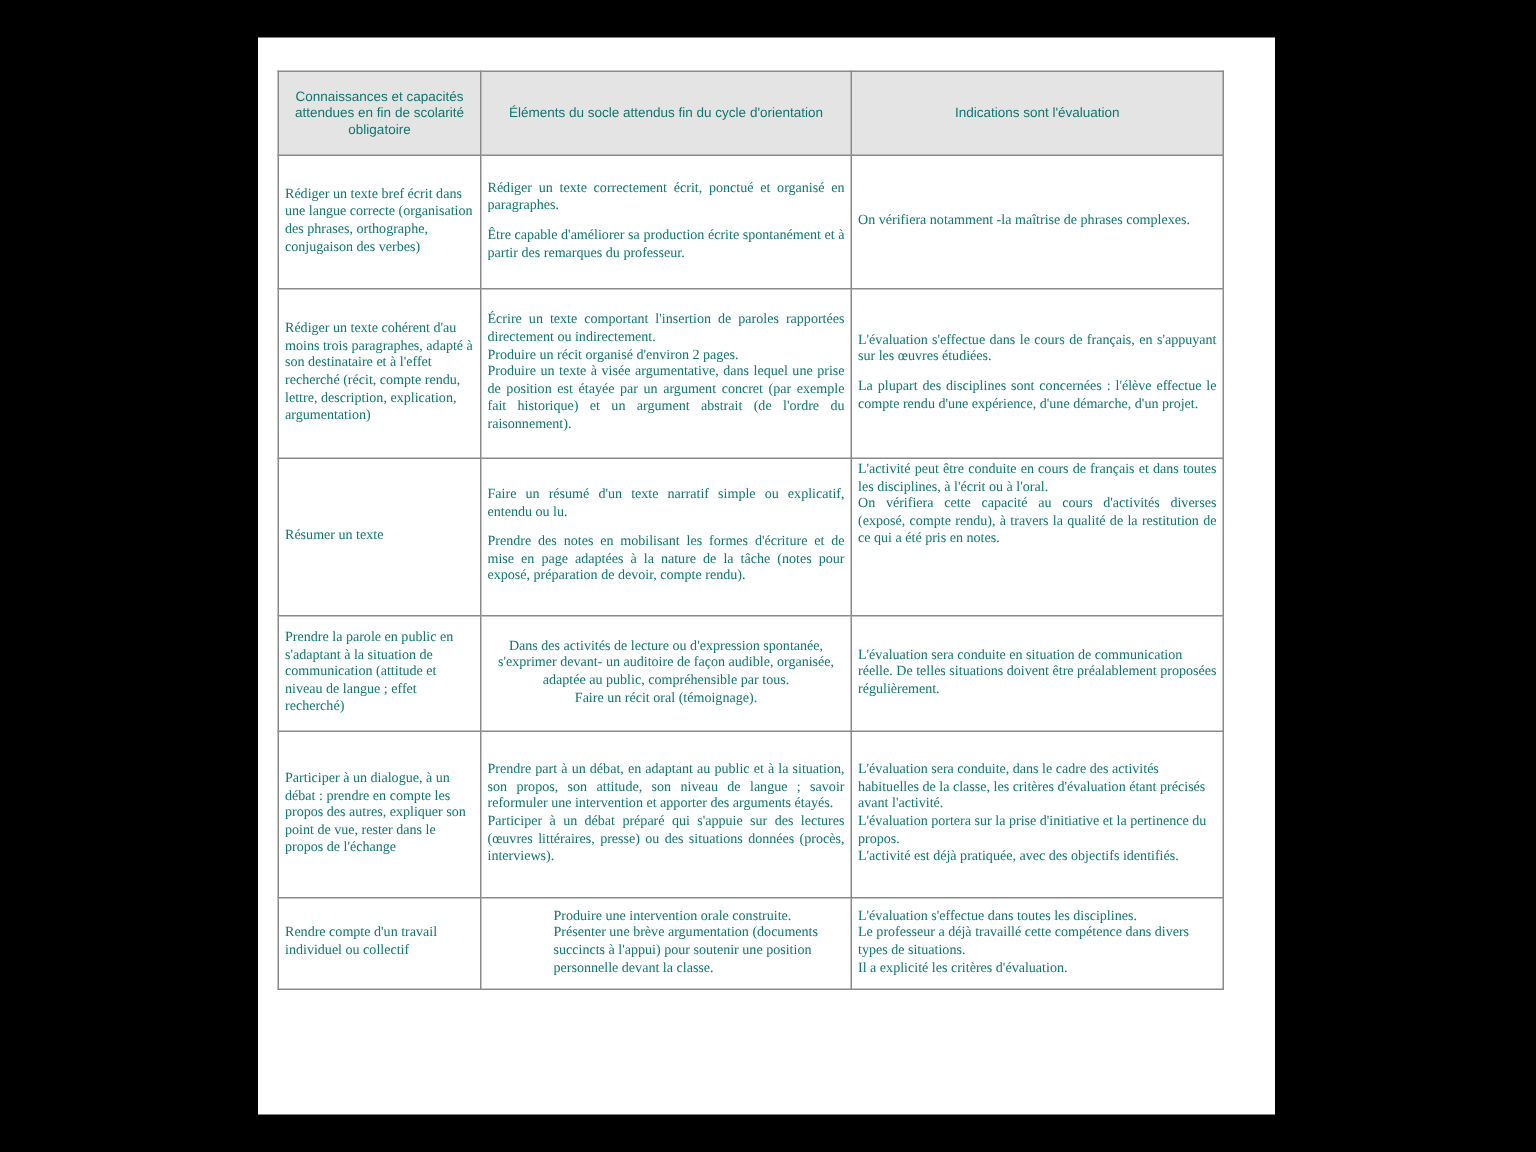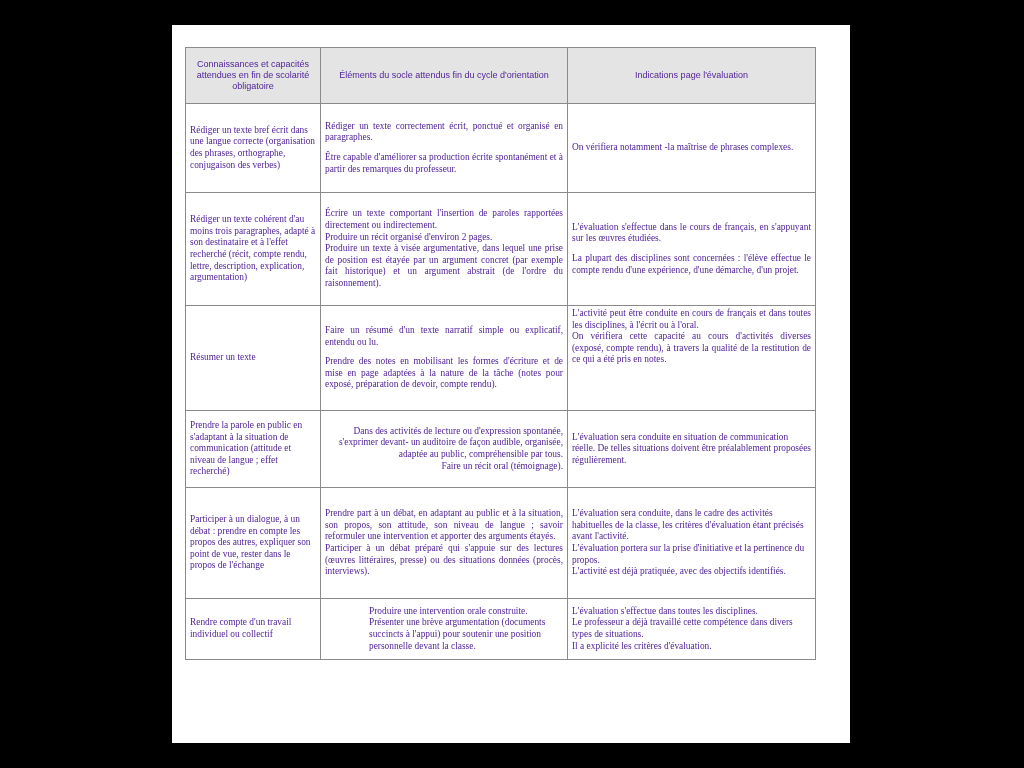--- a/index.html
+++ b/index.html
@@ -18,21 +18,21 @@
       height: 718px;
       background: #ffffff;
     }
     table.socle {
       position: absolute;
       left: 13px;
       top: 22px;
       width: 630px;
       border-collapse: collapse;
       table-layout: fixed;
-      color: #4c1d95;
+      color: #0f766e;
     }
     table.socle td, table.socle th {
       border: 1px solid #8a8a8a;
       vertical-align: middle;
       padding: 2px 4px;
     }
     col.c1 { width: 135px; }
     col.c2 { width: 247px; }
     col.c3 { width: 248px; }
     thead th {
@@ -77,21 +77,21 @@
   <table class="socle">
     <colgroup>
       <col class="c1">
         <col class="c2">
         <col class="c3">
     </colgroup>
     <thead>
       <tr>
         <th>Connaissances et capacités attendues en fin de scolarité obligatoire</th>
         <th>Éléments du socle attendus fin du cycle d'orientation</th>
-        <th>Indications page l'évaluation</th>
+        <th>Indications sont l'évaluation</th>
       </tr>
     </thead>
     <tbody>
 
 
       <tr class="body r1">
         <td class="c1">Rédiger un texte bref écrit dans une langue correcte (organisation des phrases, orthographe, conjugaison des verbes)</td>
         <td class="c2">
           <p>Rédiger un texte correctement écrit, ponctué et organisé en paragraphes.</p>
           <p class="gap">Être capable d'améliorer sa production écrite spontanément et à partir des remarques du professeur.</p>
@@ -122,21 +122,21 @@
         </td>
         <td class="c3" style="vertical-align: top;">
           <p>L'activité peut être conduite en cours de français et dans toutes les disciplines, à l'écrit ou à l'oral.</p>
           <p>On vérifiera cette capacité au cours d'activités diverses (exposé, compte rendu), à travers la qualité de la restitution de ce qui a été pris en notes.</p>
         </td>
       </tr>
 
 
       <tr class="body r4">
         <td class="c1">Prendre la parole en public en s'adaptant à la situation de communication (attitude et niveau de langue ; effet recherché)</td>
-        <td class="c2" style="text-align:right;">
+        <td class="c2" style="text-align:center;">
           <p>Dans des activités de lecture ou d'expression spontanée, s'exprimer devant- un auditoire de façon audible, organisée, adaptée au public, compréhensible par tous.</p>
           <p>Faire un récit oral (témoignage).</p>
         </td>
         <td class="c3" style="text-align:left;">
           <p>L'évaluation sera conduite en situation de communication réelle. De telles situations doivent être préalablement proposées régulièrement.</p>
         </td>
       </tr>
 
       <tr class="body r5">
         <td class="c1">Participer à un dialogue, à un débat : prendre en compte les propos des autres, expliquer son point de vue, rester dans le propos de l'échange</td>

